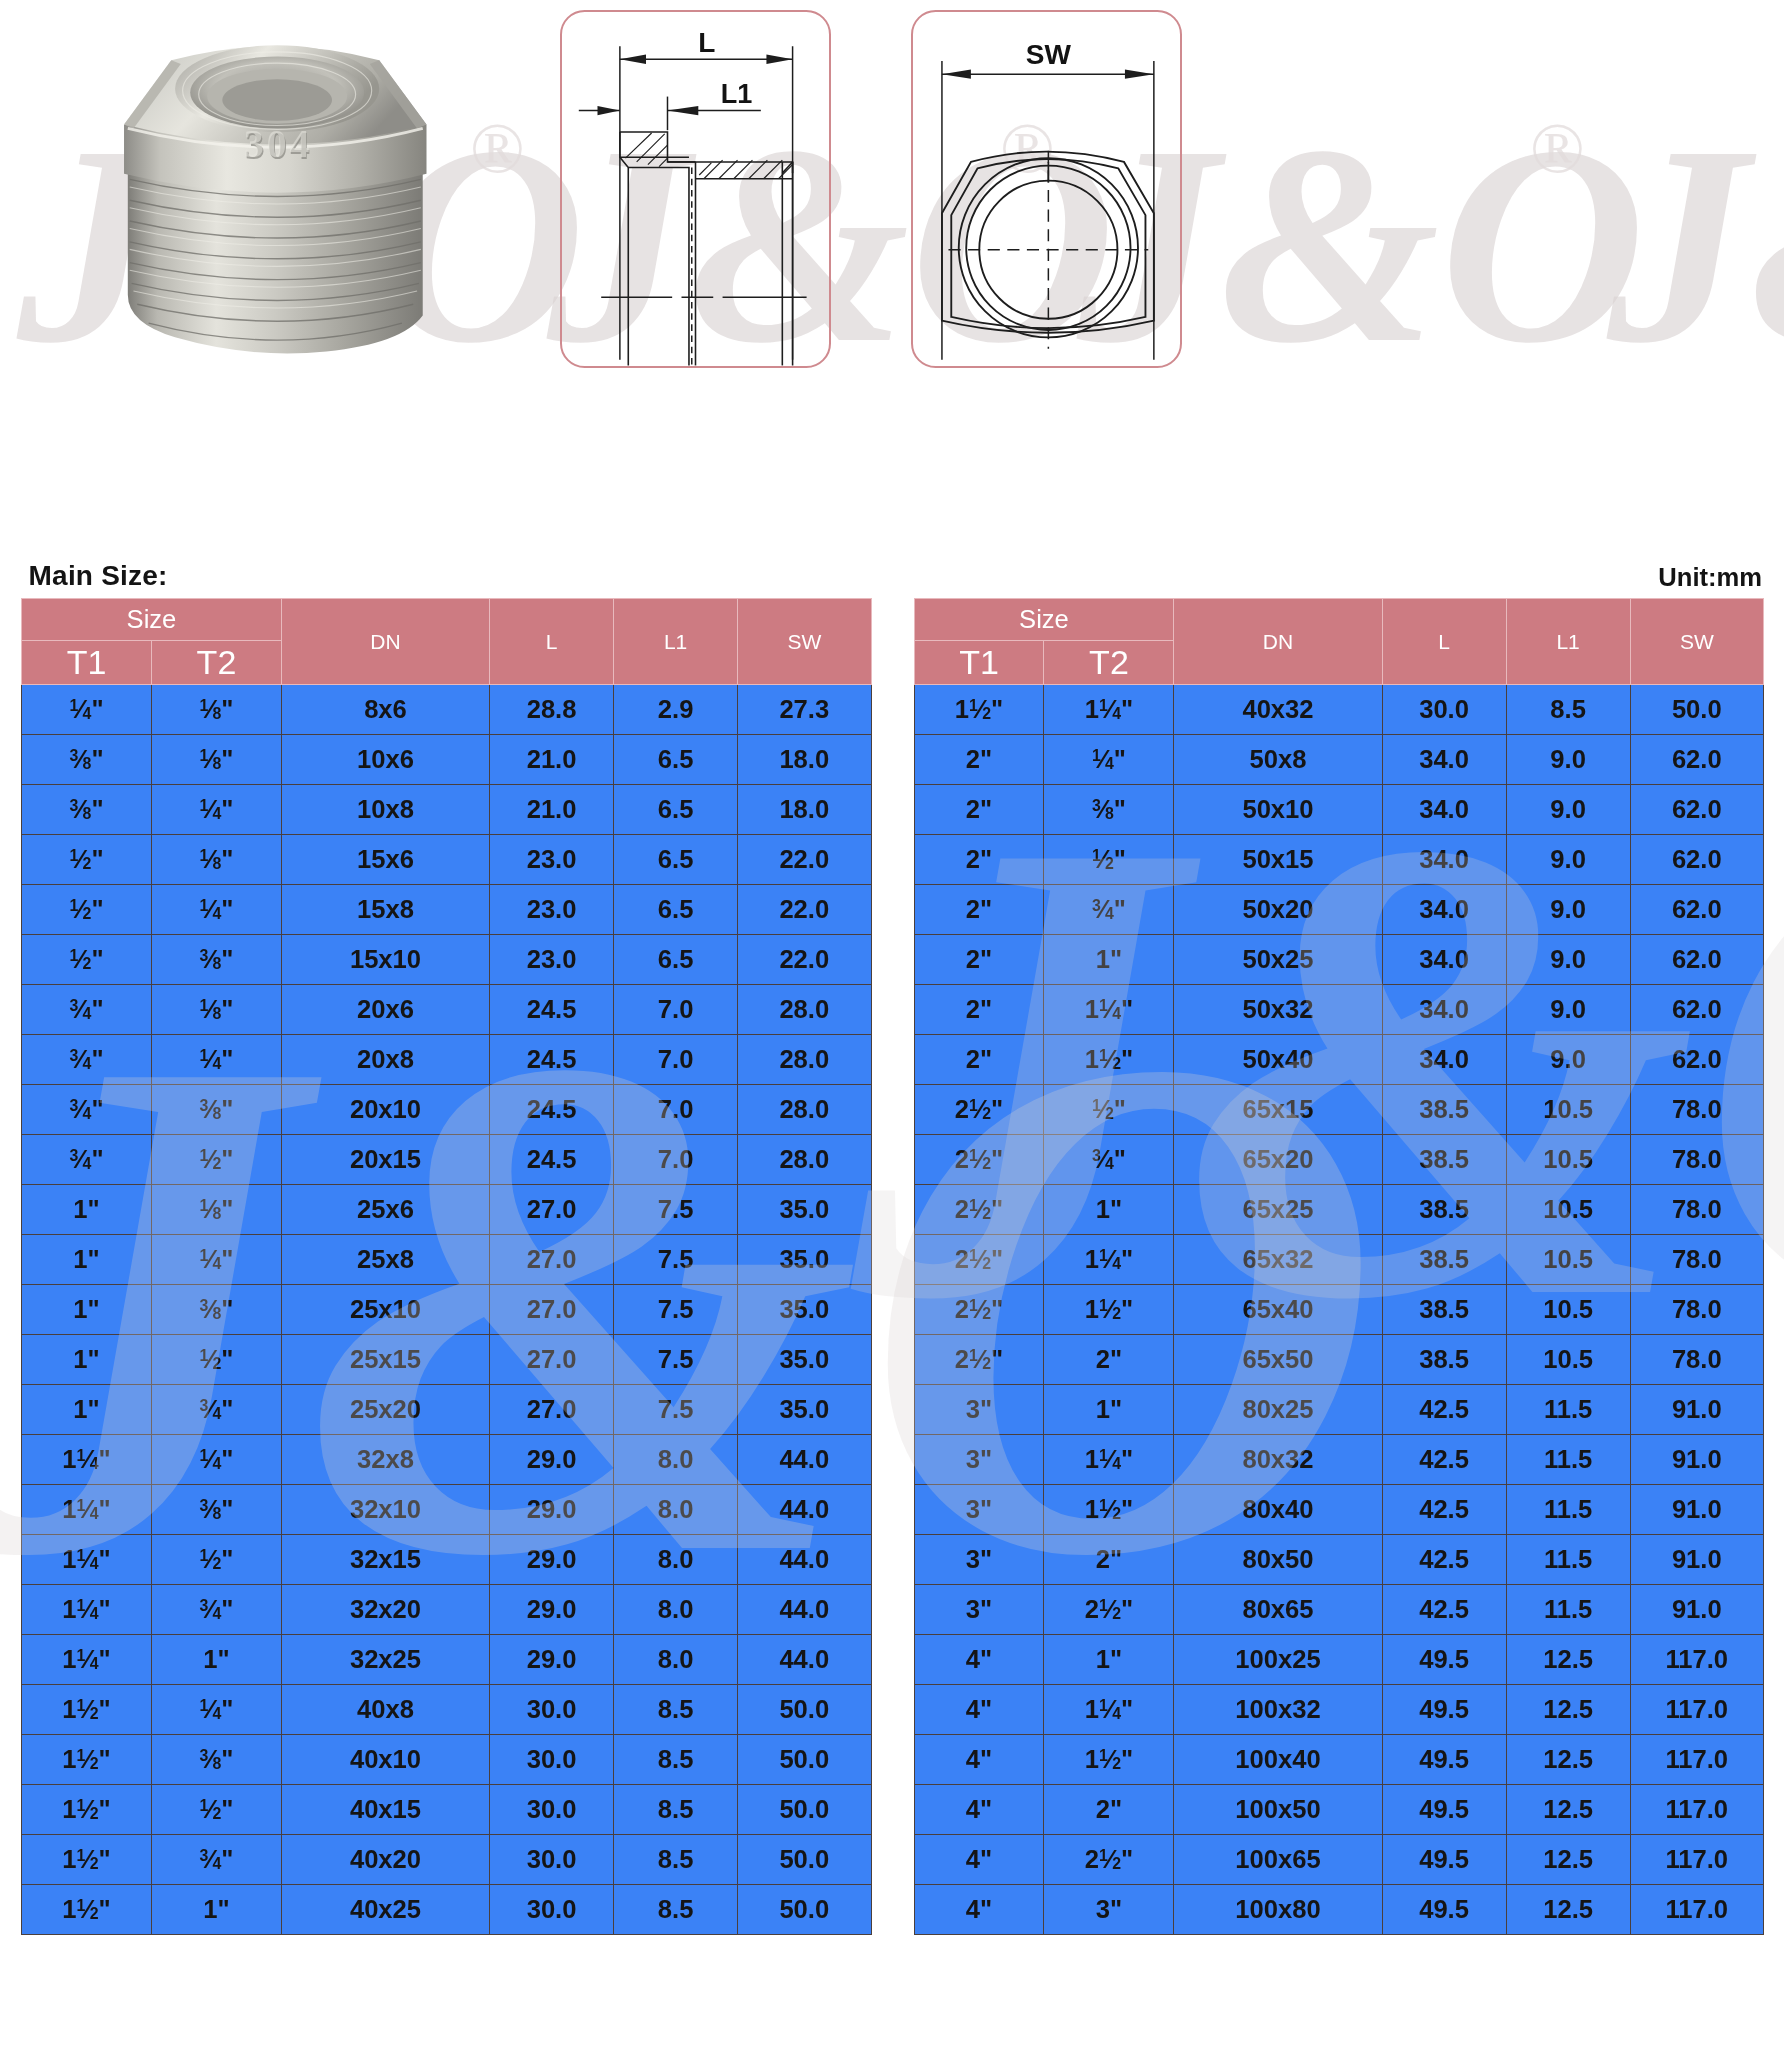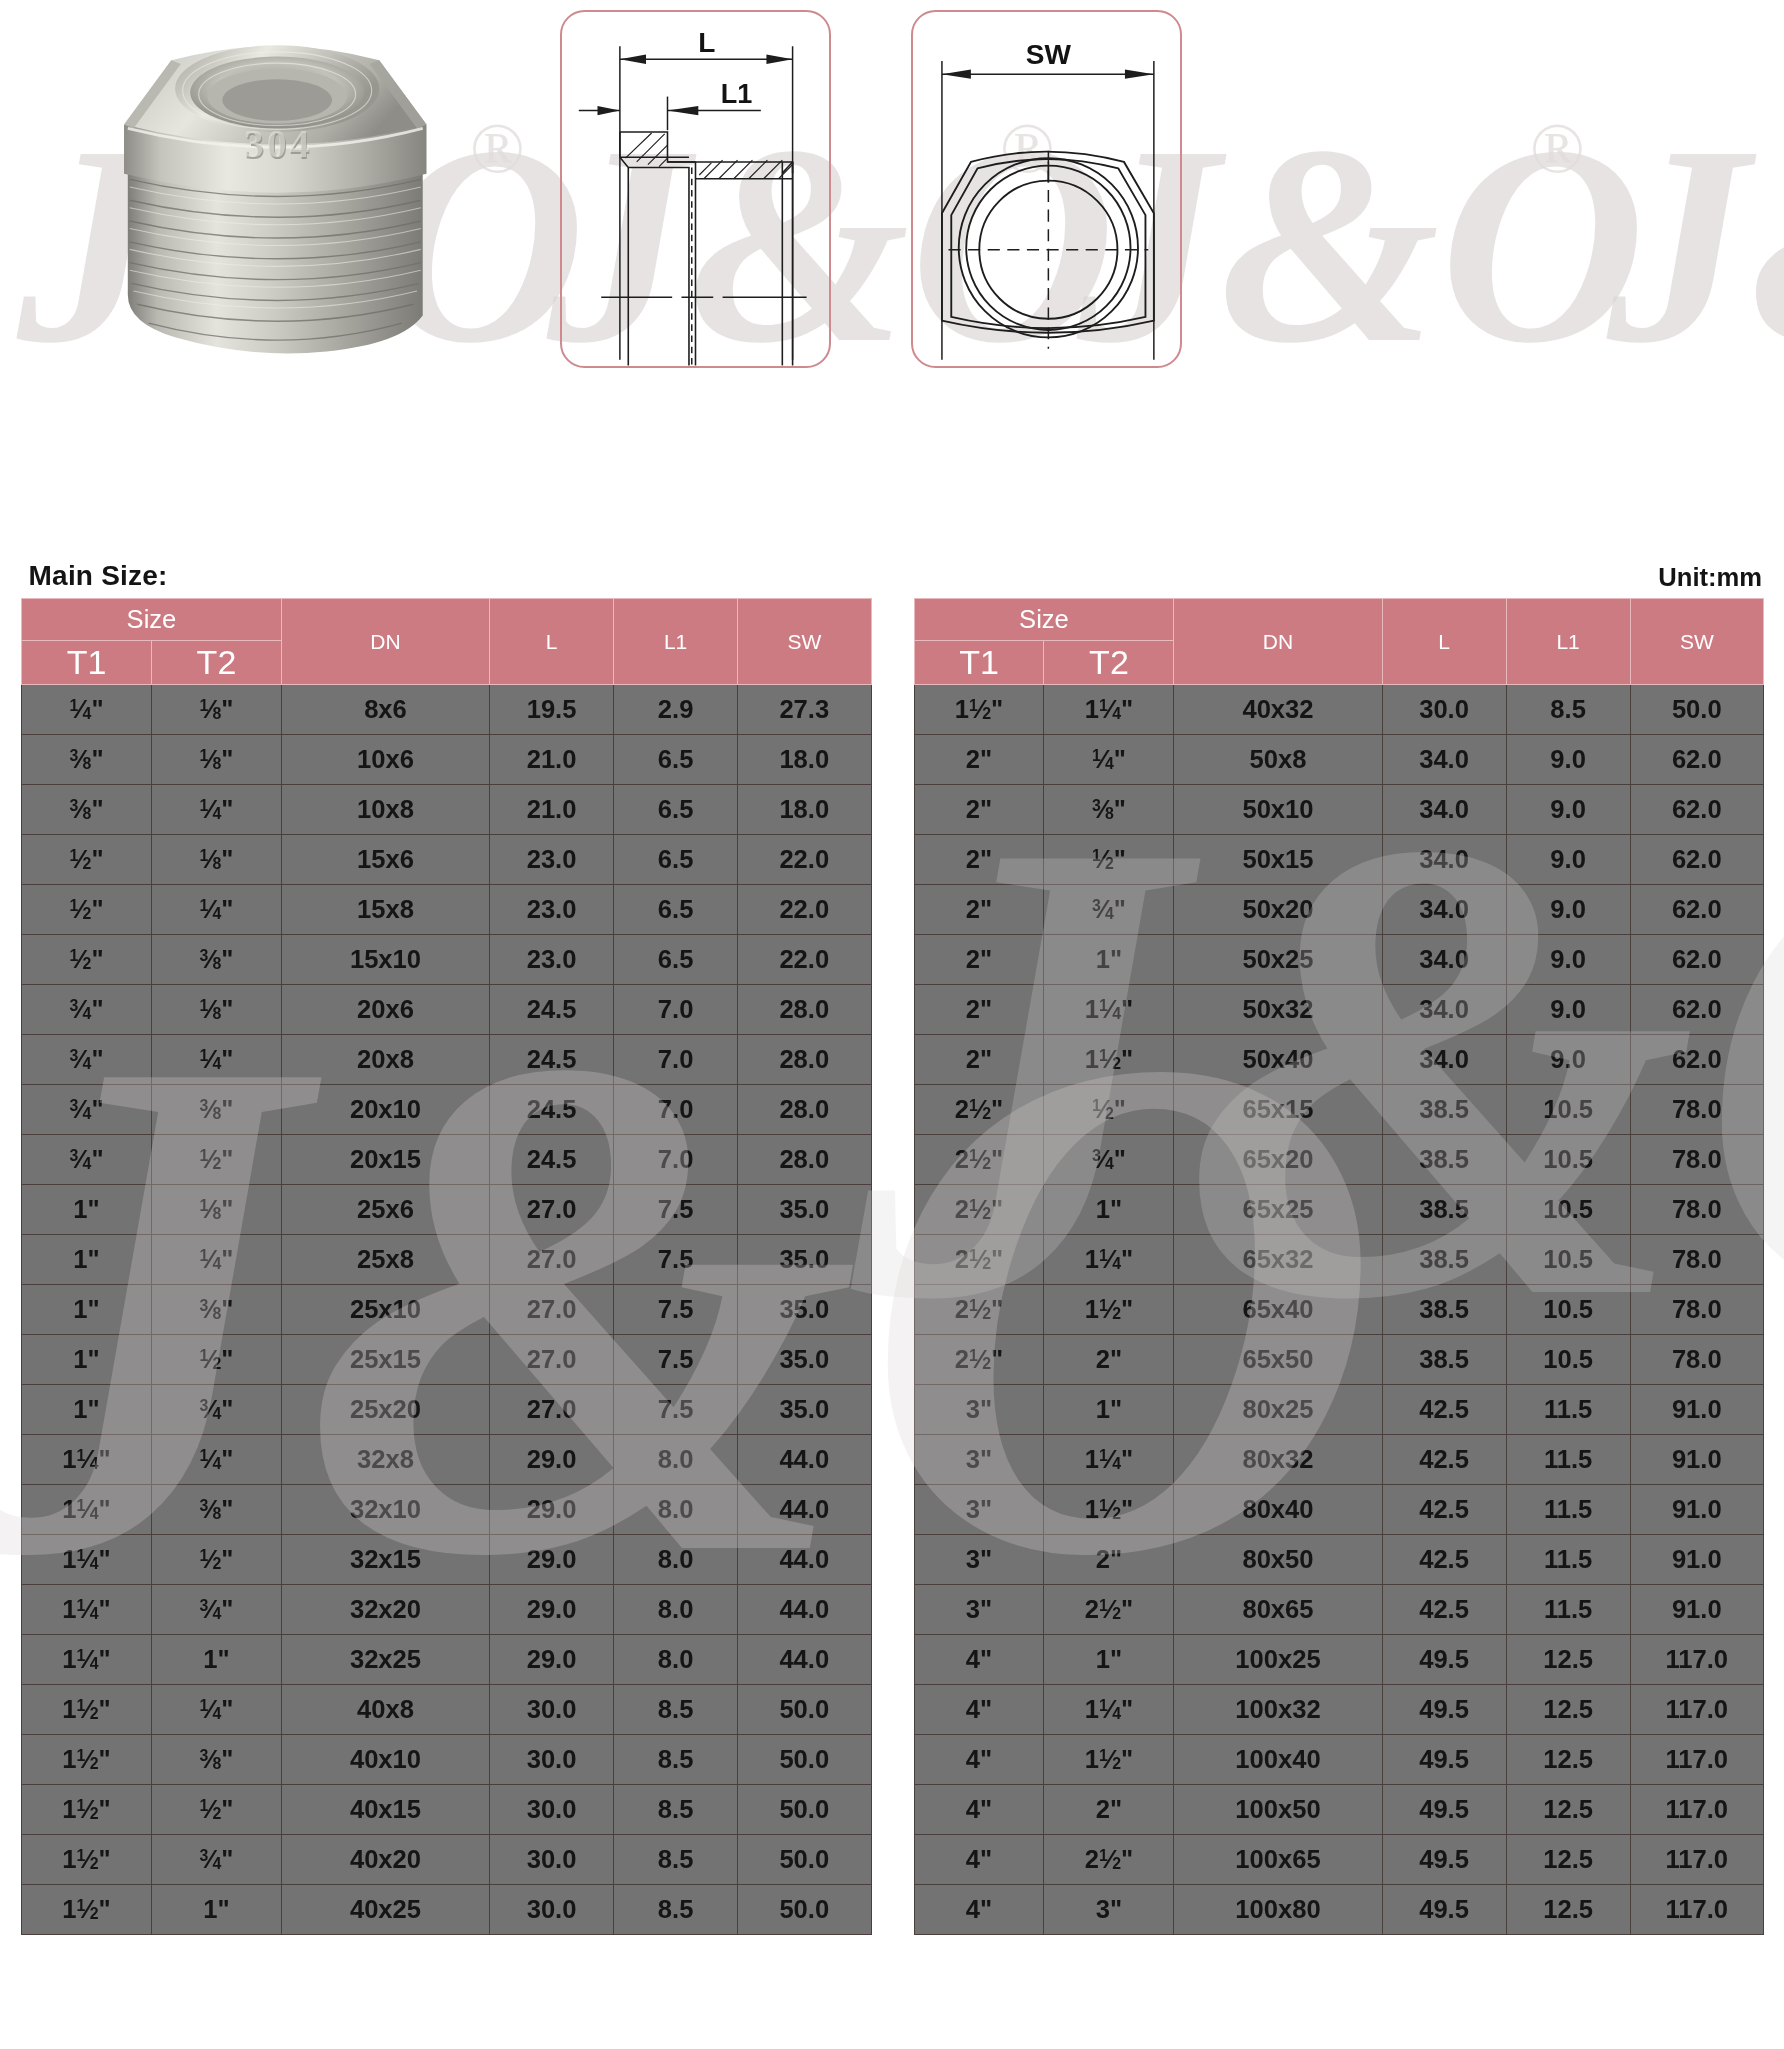--- a/index.html
+++ b/index.html
@@ -101,21 +101,21 @@
   #tables-flex {
     display: flex;
     gap: 42px;
     align-items: flex-start;
   }
 
   .spec-table {
     flex: 1 1 0;
     border-collapse: collapse;
     table-layout: fixed;
-    background: #737373;
+    background: #3b82f6;
   }
   .spec-table col.c-t1 { width: 15.3%; }
   .spec-table col.c-t2 { width: 15.3%; }
   .spec-table col.c-dn { width: 24.5%; }
   .spec-table col.c-l  { width: 14.6%; }
   .spec-table col.c-l1 { width: 14.6%; }
   .spec-table col.c-sw { width: 15.7%; }
 
   .spec-table th {
     background: #cd7b82;
@@ -388,21 +388,21 @@
         <tr>
           <th>T1</th>
           <th>T2</th>
         </tr>
       </thead>
       <tbody>
           <tr>
             <td><span class="fr"><sup>1</sup><span class="sl">⁄</span><sub>4</sub></span>"</td>
             <td><span class="fr"><sup>1</sup><span class="sl">⁄</span><sub>8</sub></span>"</td>
             <td>8x6</td>
-            <td>19.5</td>
+            <td>28.8</td>
             <td>2.9</td>
             <td>27.3</td>
           </tr>
           <tr>
             <td><span class="fr"><sup>3</sup><span class="sl">⁄</span><sub>8</sub></span>"</td>
             <td><span class="fr"><sup>1</sup><span class="sl">⁄</span><sub>8</sub></span>"</td>
             <td>10x6</td>
             <td>21.0</td>
             <td>6.5</td>
             <td>18.0</td>

